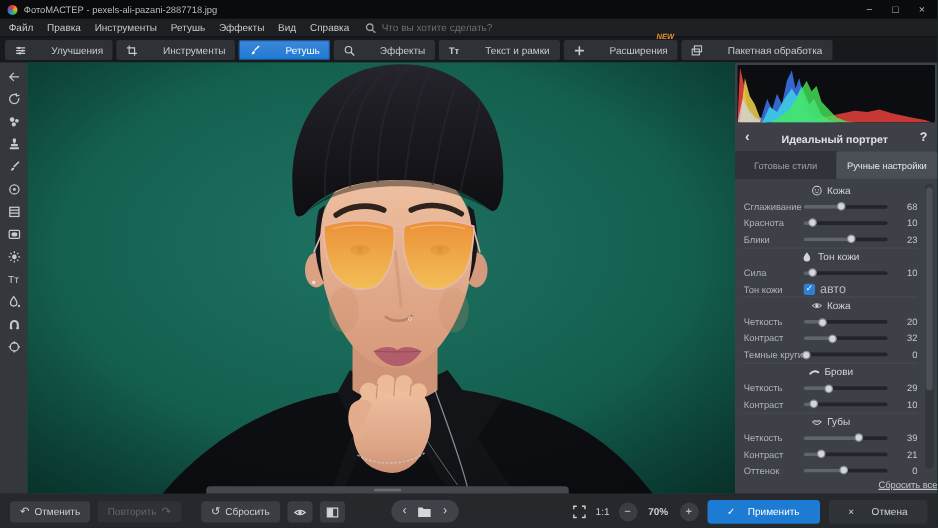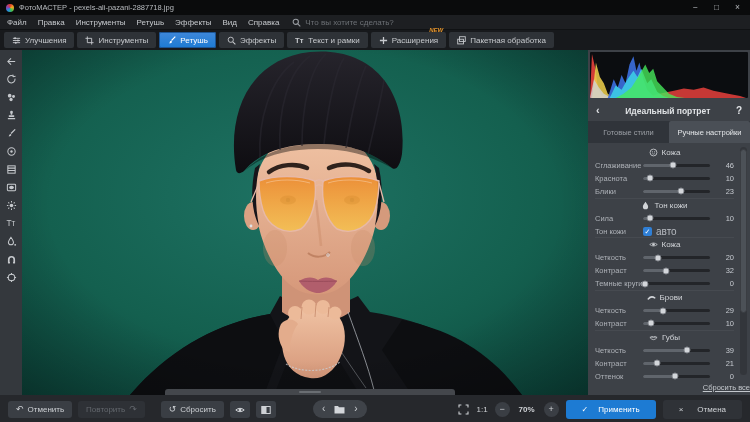--- a/index.html
+++ b/index.html
@@ -20,21 +20,21 @@
   .menu-item { white-space:nowrap; }
   .menu-search { display:flex; align-items:center; gap:4px; margin-left:2px; }
   .menu-search svg { width:9px; height:9px; stroke:#9a9ea3; fill:none; stroke-width:1.2; }
   .menu-search input { background:transparent; border:none; outline:none; color:#83878c;
                        font-size:8px; width:130px; font-family:inherit; }
   .menu-search input::placeholder { color:#6c7075; }
 
   
   .tabbar { height:20px; background:#17191c; display:flex; align-items:center; padding:0 4px; gap:3px; }
   .tab { position:relative; height:16px; background:#2e3237; border-radius:2px; display:flex; align-items:center;
-         gap:4px; padding:0 8px; color:#c7cace; font-size:8px; white-space:nowrap; }
+         gap:20px; padding:0 8px; color:#c7cace; font-size:8px; white-space:nowrap; }
   .tab svg { width:9px; height:9px; stroke:currentColor; fill:none; stroke-width:1; flex:none; }
   .tab.active { background:linear-gradient(#3f87d9,var(--accent,#2268b8)); color:#fff;
                 box-shadow:0 0 0 1px #1c5494 inset; }
   .tab .badge { position:absolute; top:-5px; right:3px; color:var(--new_badge,#e6952c);
                 font-size:6px; font-weight:bold; font-style:italic; }
   .top-actions { margin-left:auto; display:flex; gap:4px; }
   .btn-save { height:17px; background:var(--accent,#1d7bd3); border-radius:2px; color:#fff;
               display:flex; align-items:center; gap:5px; padding:0 12px; font-size:8px; }
   .btn-print { height:17px; background:#34383d; border-radius:2px; color:#d3d6da;
                display:flex; align-items:center; gap:5px; padding:0 12px; font-size:8px; }
@@ -424,21 +424,21 @@
               </svg>
             </span>
             <span>Кожа</span>
           </div>
           <div class="srow">
             <span class="slabel">Сглаживание</span>
             <span class="strack">
               <span class="sfill" style="width: 45%;"></span>
               <span class="sthumb" style="left: 45%;"></span>
             </span>
-            <span class="sval">46</span>
+            <span class="sval">68</span>
           </div>
           <div class="srow">
             <span class="slabel">Краснота</span>
             <span class="strack">
               <span class="sfill" style="width: 10%;"></span>
               <span class="sthumb" style="left: 10%;"></span>
             </span>
             <span class="sval">10</span>
           </div>
           <div class="srow">

